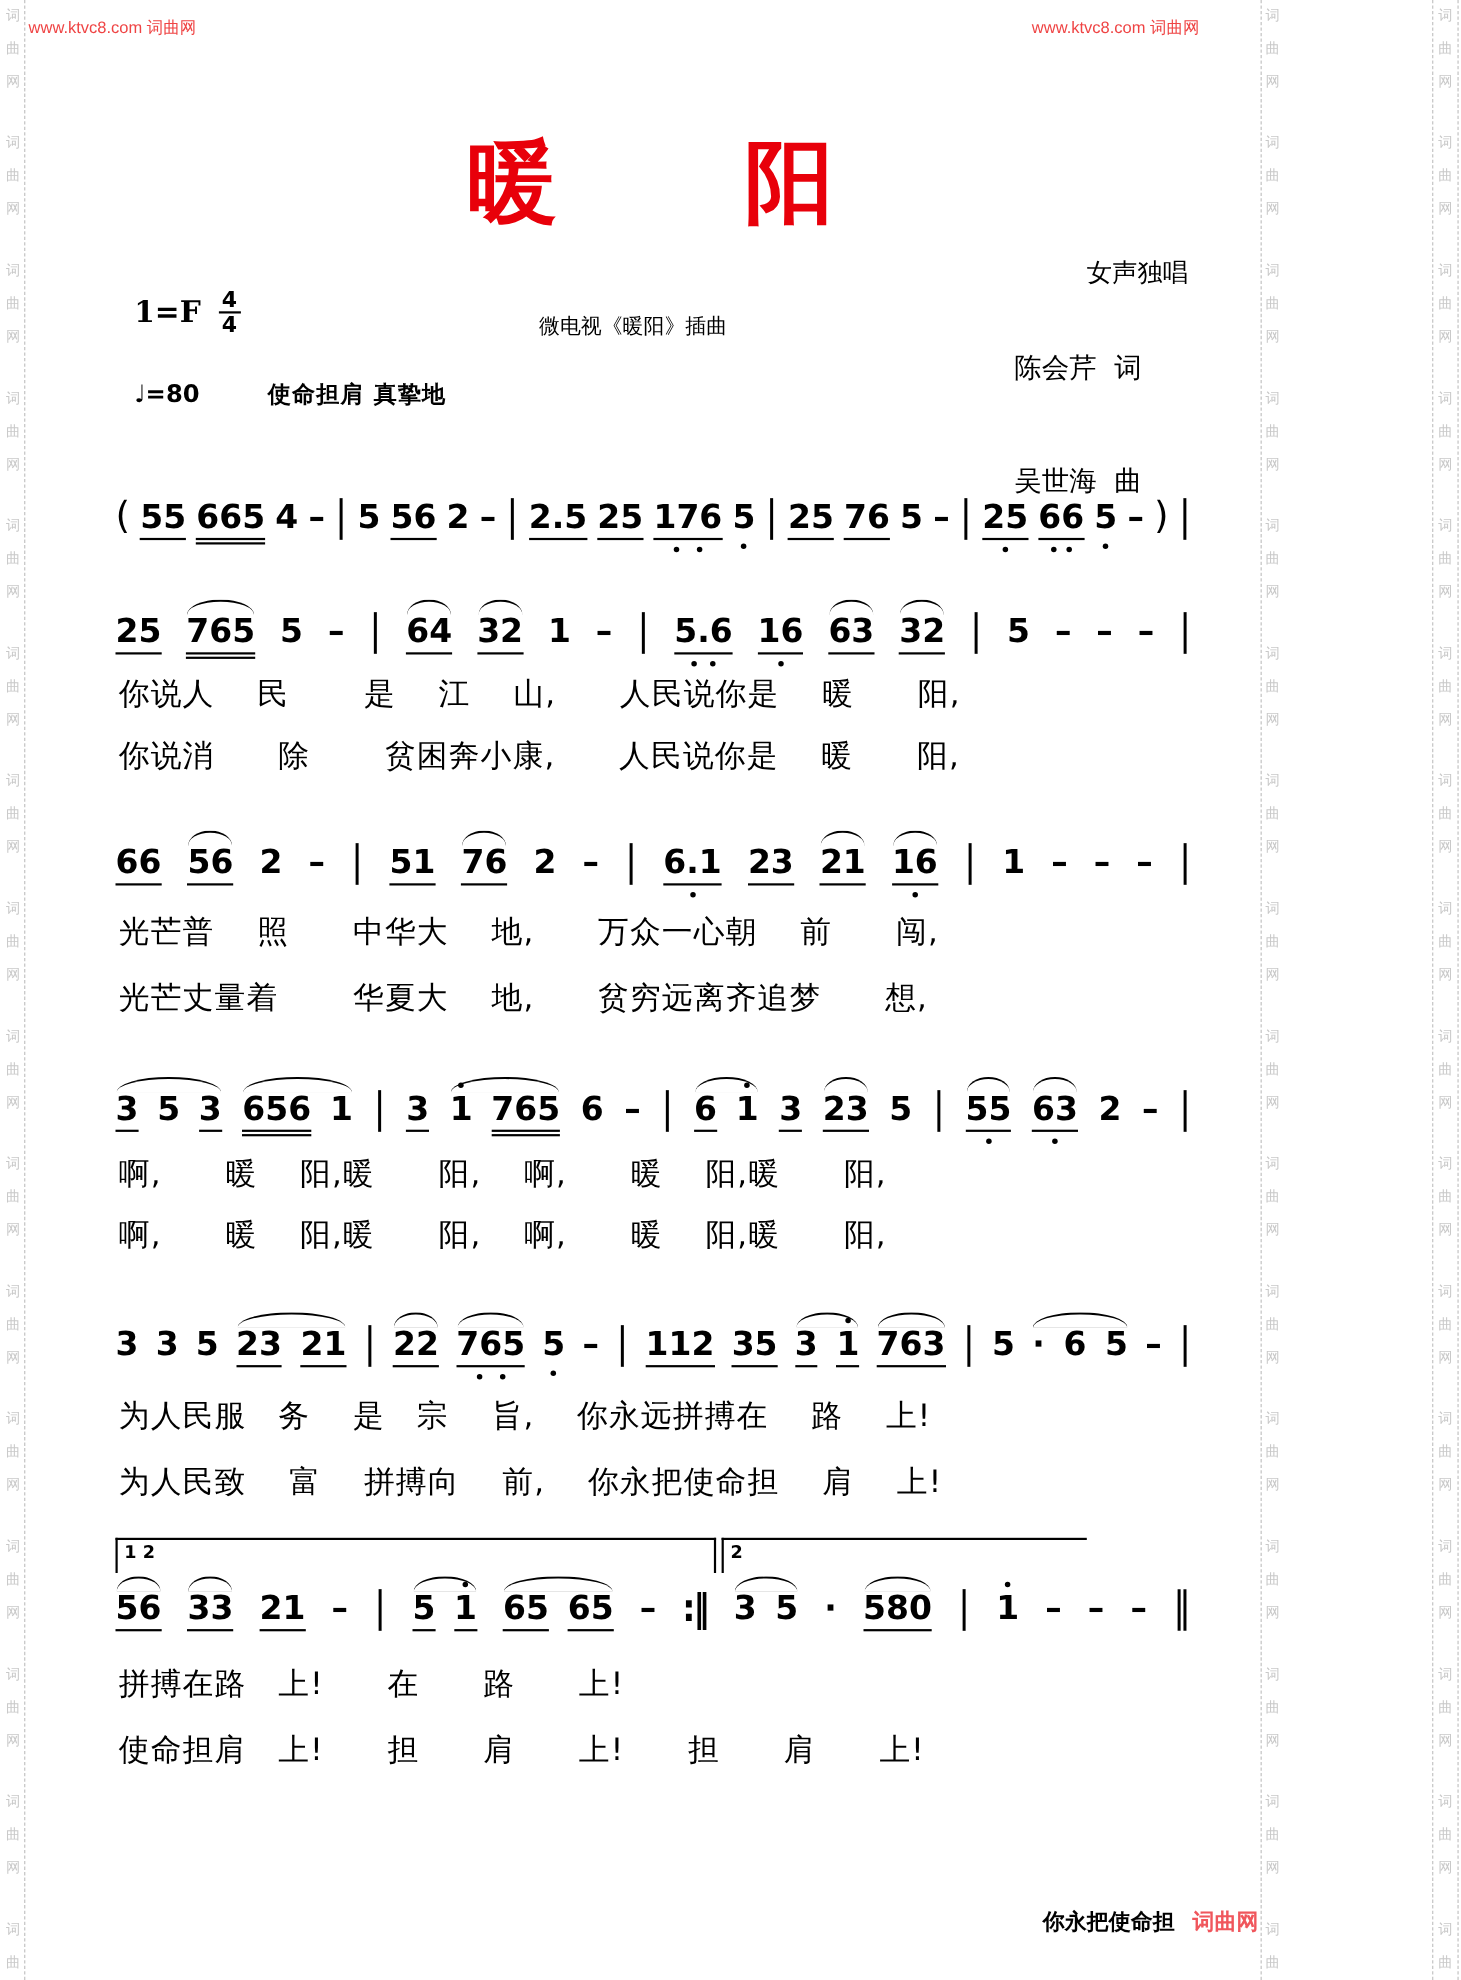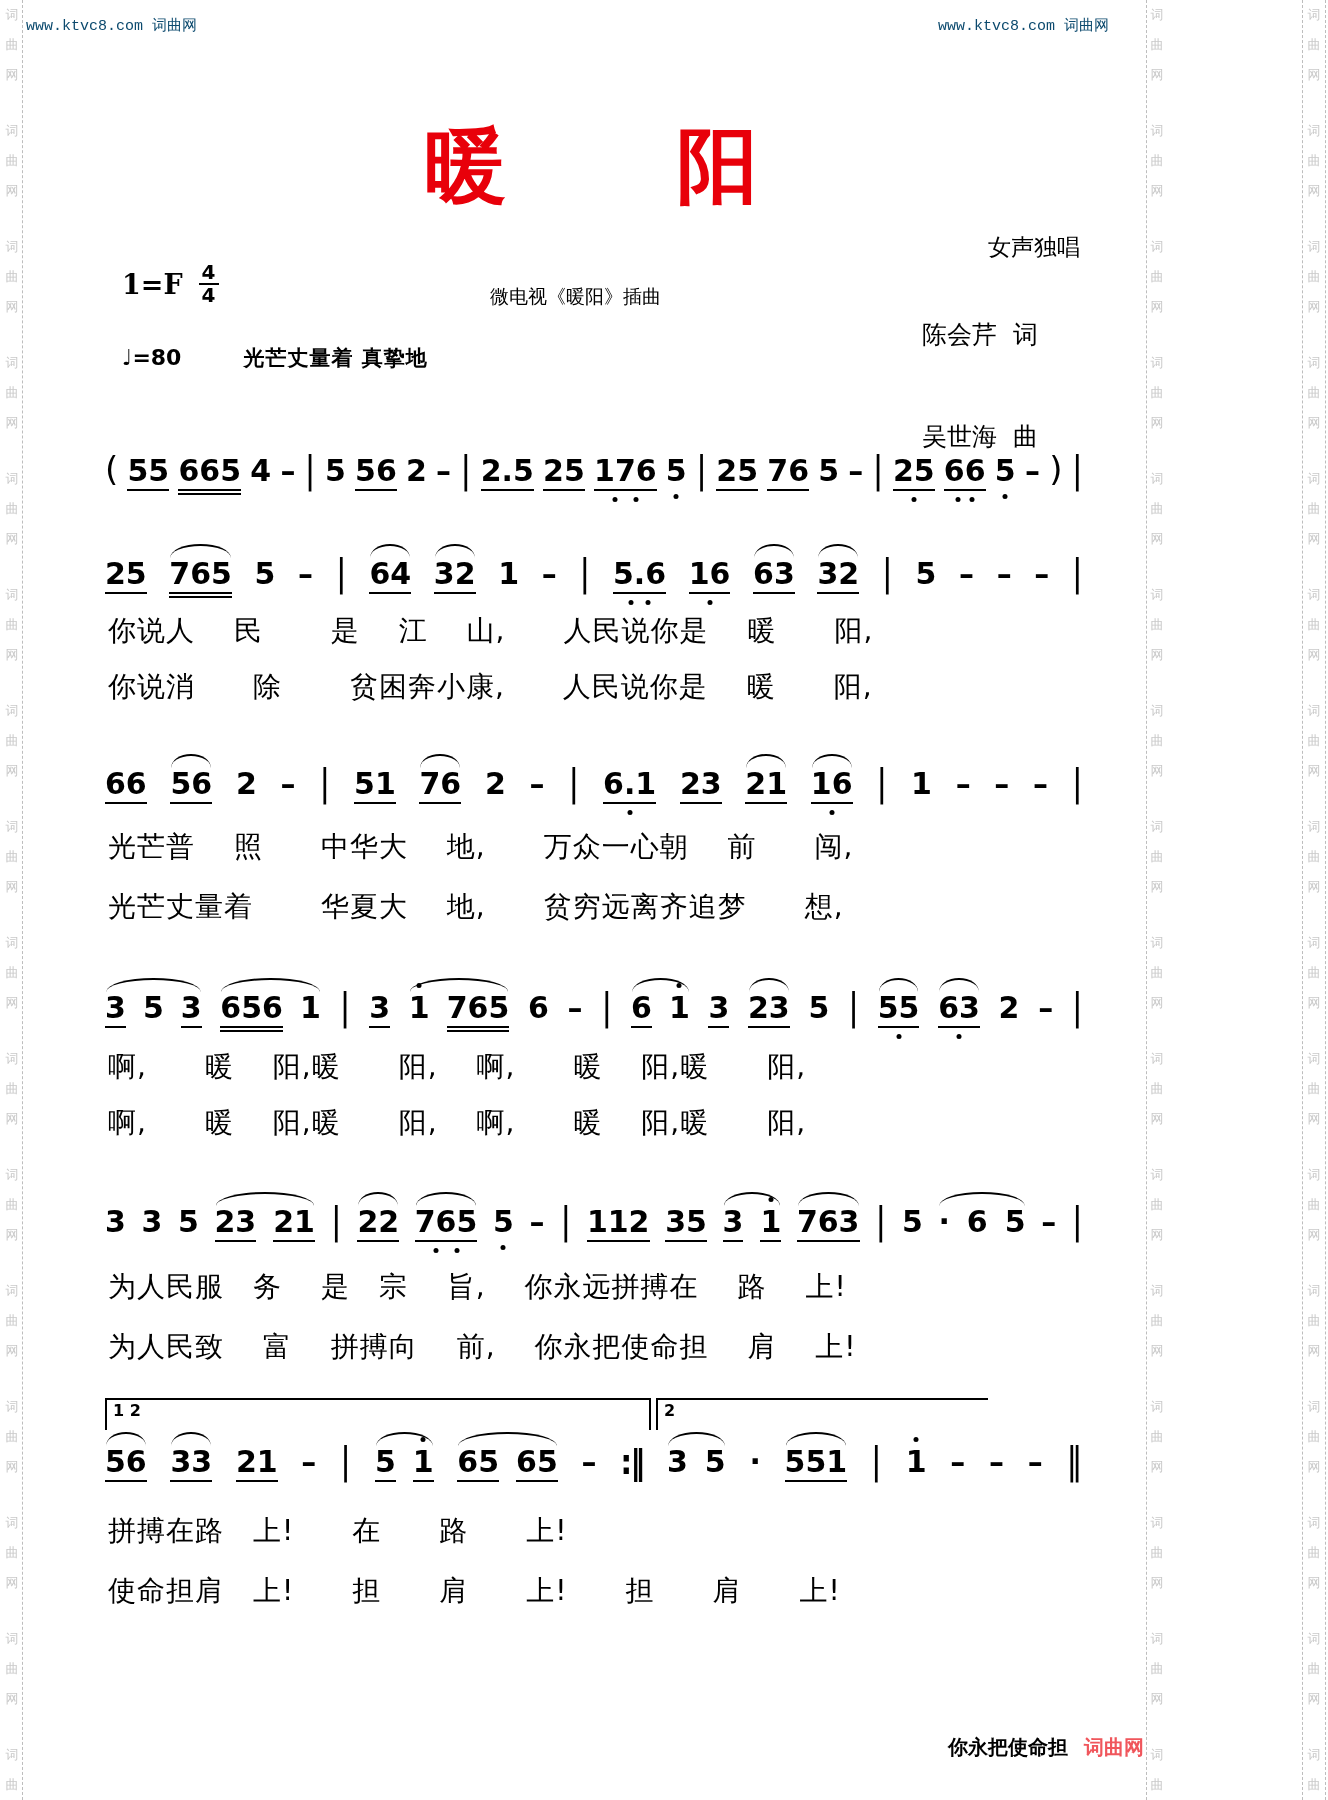--- a/index.html
+++ b/index.html
@@ -7,22 +7,22 @@
         font-family:"DejaVu Sans",sans-serif;color:#000;}
   
   .mstrip{position:absolute;top:0;bottom:0;width:20px;text-align:center;
           color:#c9c9c9;font-size:13px;line-height:30px;overflow:hidden;}
   .mstrip .mchar{height:30px;}
   .mstrip .mchar:nth-child(3n){margin-bottom:26px;}
   #strip-left{left:2px;border-right:1px dashed #bdbdbd;}
   #strip-right1{left:1146px;border-left:1px dashed #bdbdbd;}
   #strip-right2{left:1302px;border-left:1px dashed #bdbdbd;border-right:1px dashed #bdbdbd;width:22px;}
   
-  .hdr{position:absolute;top:16px;font-family:Liberation Mono, monospace;
-       font-size:15px;color:#0c4a6e;white-space:pre;}
+  .hdr{position:absolute;top:16px;font-family:Liberation Sans, sans-serif;
+       font-size:15px;color:#ef4444;white-space:pre;}
   #hdr-left{left:26px;}
   #hdr-right{left:938px;}
   
   #title{position:absolute;top:112px;left:105px;width:975px;text-align:center;
          font-family:"DejaVu Serif",serif;font-size:82px;font-weight:700;
          white-space:pre;letter-spacing:2px;}
   #subtitle1{position:absolute;top:232px;left:105px;width:975px;text-align:right;font-size:23px;}
   #subtitle2{position:absolute;top:284px;left:88px;width:975px;text-align:center;font-size:19px;}
   
   #keysig{position:absolute;top:262px;left:122px;display:flex;align-items:center;gap:16px;}
@@ -229,21 +229,21 @@
     </span>
   </div>
 
   <div id="credits">
     <div>陈会芹  词</div>
     <div>吴世海  曲</div>
   </div>
 
   <div id="temporow">
     <span id="tempo">♩=80</span>
-    <span id="styletext">光芒丈量着 真挚地</span>
+    <span id="styletext">使命担肩 真挚地</span>
   </div>
 
   <div id="score">
       <div class="mline" style="top: 430px;">
         <span class="tok p"><span>(</span></span>
         <span class="tok u1"><span>55</span></span>
         <span class="tok u2"><span>665</span><i class="l2"></i></span>
         <span class="tok"><span>4</span></span>
         <span class="tok"><span>–</span></span>
         <span class="tok bar"><span>|</span></span>
@@ -426,21 +426,21 @@
           <span class="tok u1"><span>65</span></span>
         </span>
         <span class="tok"><span>–</span></span>
         <span class="tok bar rep"><span>:‖</span></span>
         <span class="grp">
           <span class="tok"><span>3</span></span>
           <span class="tok"><span>5</span></span>
         </span>
         <span class="tok"><span>·</span></span>
         <span class="grp">
-          <span class="tok u1"><span>551</span></span>
+          <span class="tok u1"><span>580</span></span>
         </span>
         <span class="tok bar"><span>|</span></span>
         <span class="tok"><span>1</span><i class="dot da" style="left: 50%;"></i></span>
         <span class="tok"><span>–</span></span>
         <span class="tok"><span>–</span></span>
         <span class="tok"><span>–</span></span>
         <span class="tok bar"><span>‖</span></span>
       </div>
       <div class="lyr" style="top: 612px;">你说人　 民　　 是　 江　 山,　　人民说你是　 暖　　阳,</div>
       <div class="lyr" style="top: 668px;">你说消　　除　　 贫困奔小康,　　人民说你是　 暖　　阳,</div>

